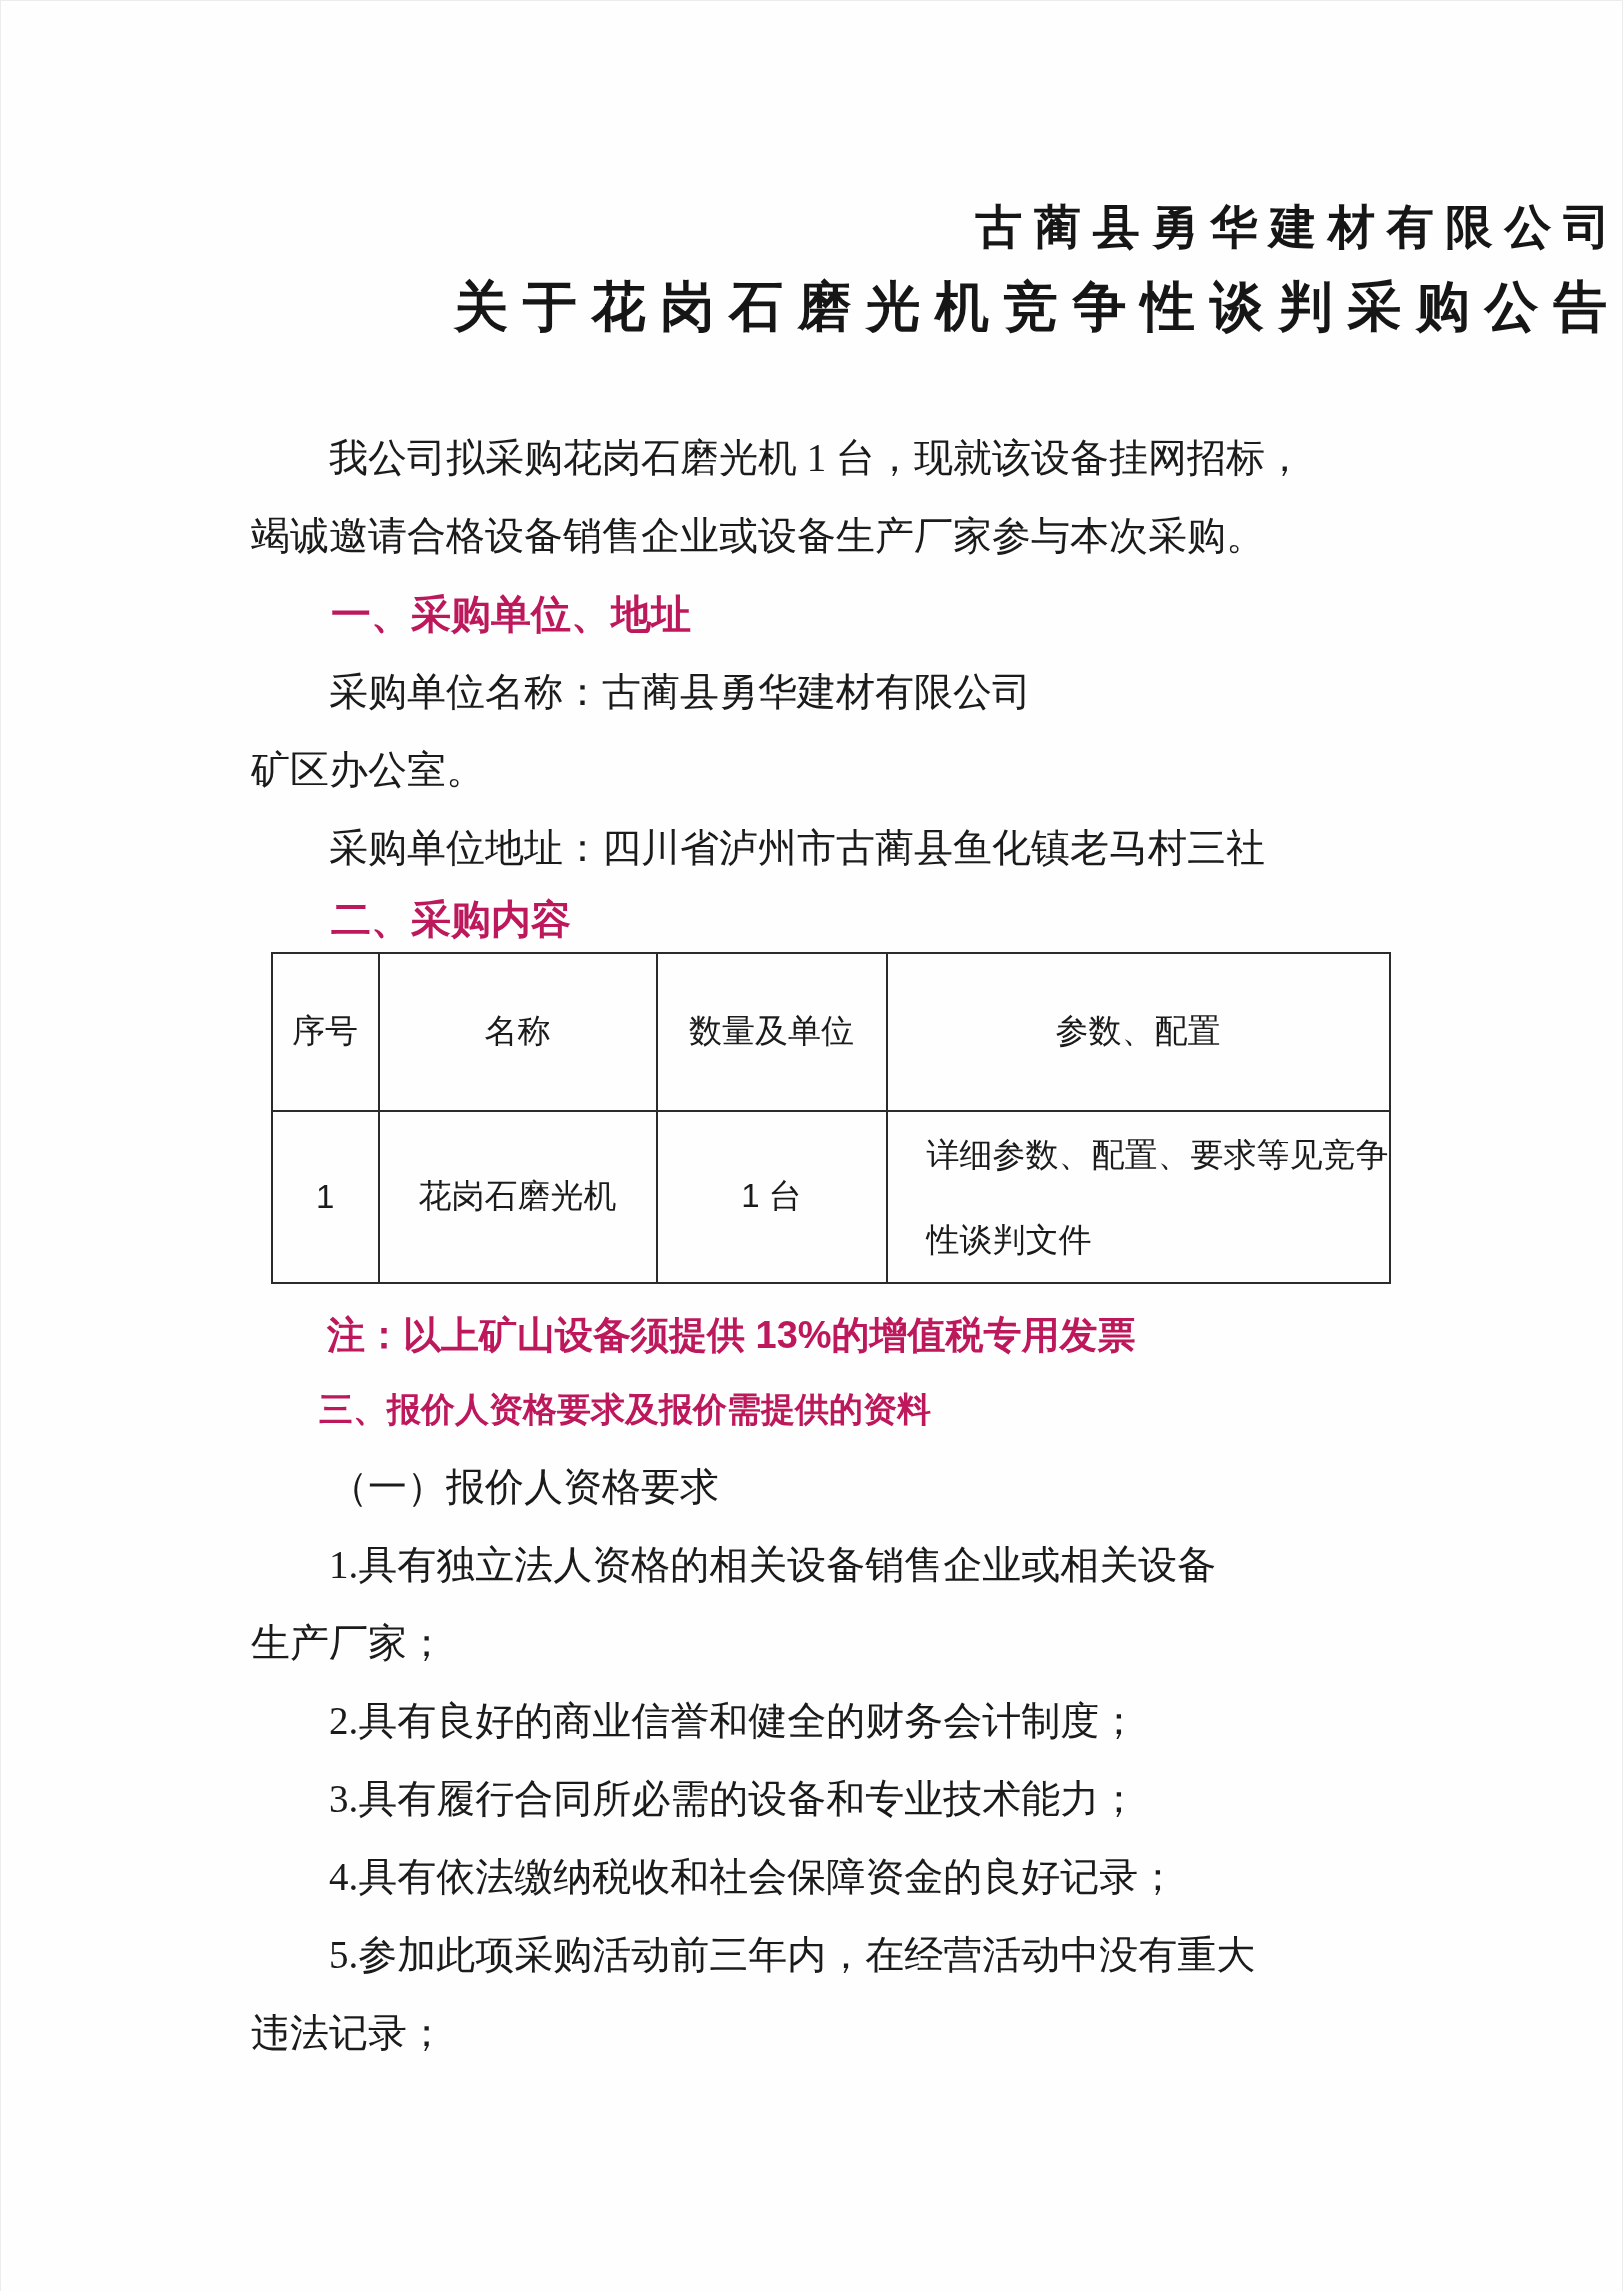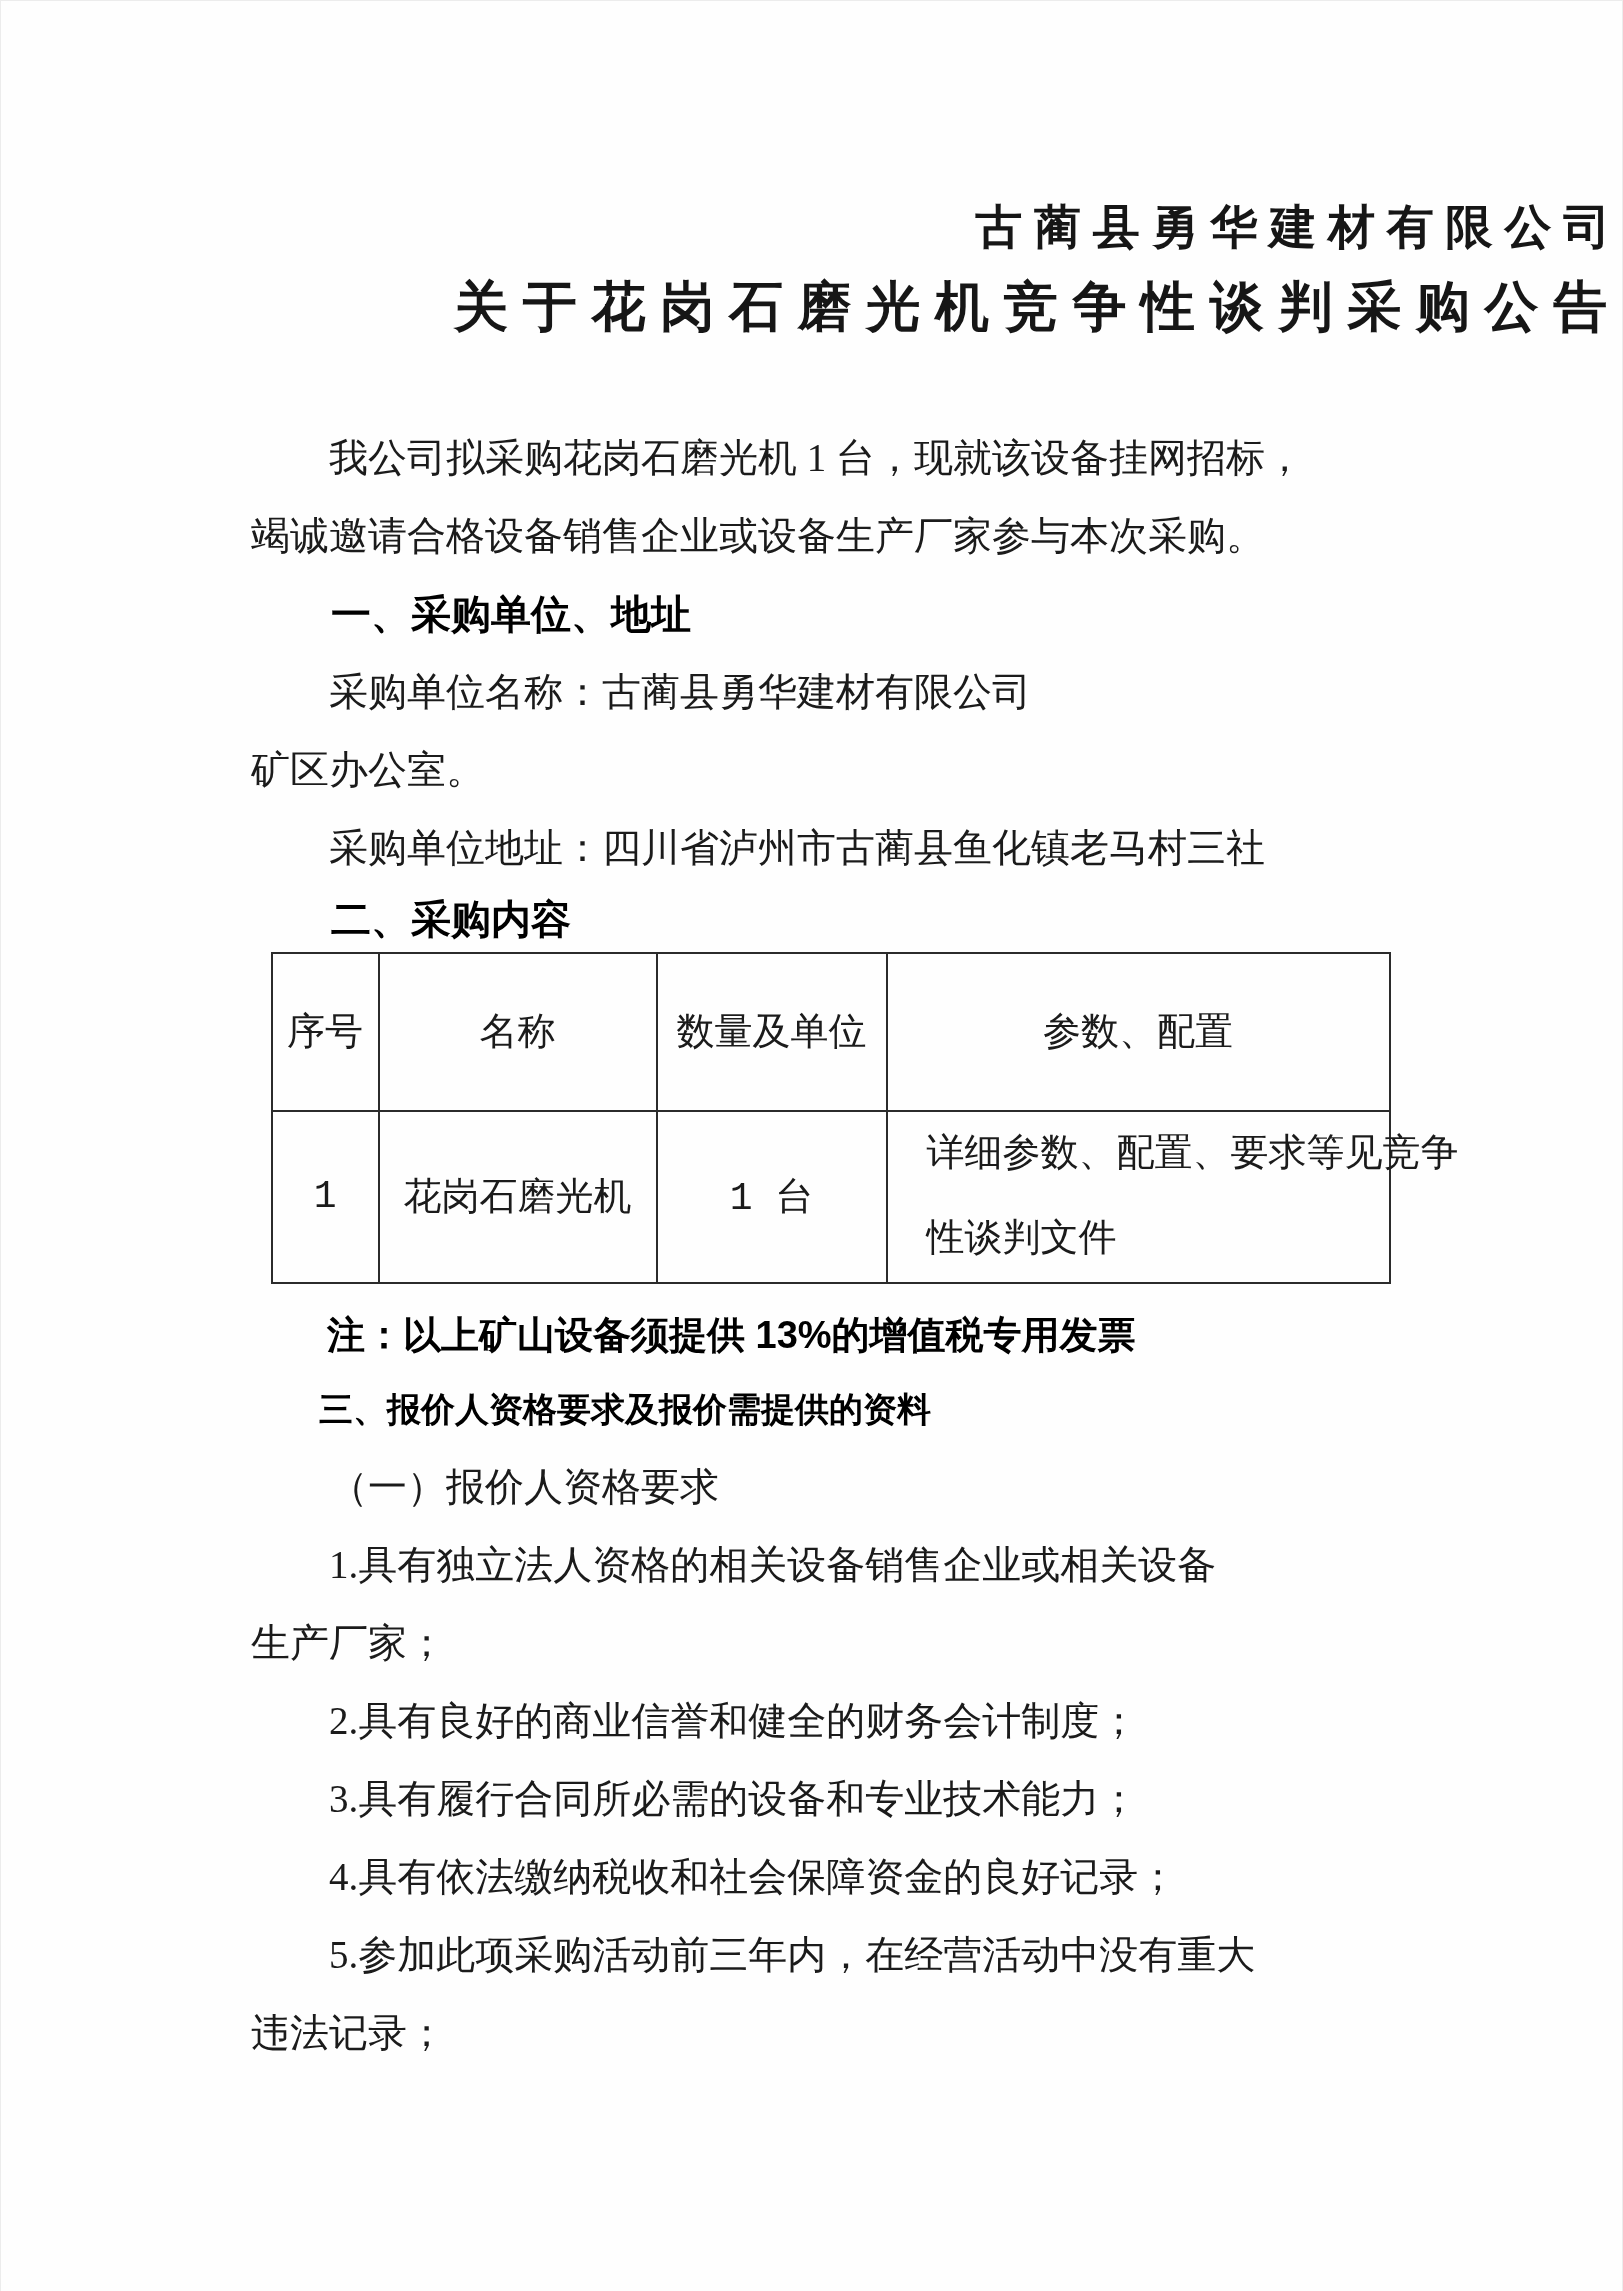--- a/index.html
+++ b/index.html
@@ -45,37 +45,37 @@
     font-size: 39px;
     font-family: "Liberation Serif", "DejaVu Serif", serif;
     white-space: nowrap;
     color: #1b1b1b;
   }
   .indent { text-indent: 2em; }
   .heading {
     font-family: "Liberation Sans", "DejaVu Sans", sans-serif;
     font-weight: bold;
     font-size: 40px;
-    color: #000000;
+    color: #be185d;
   }
   .h2-line { height: 65px; line-height: 65px; }
   .note-line {
     height: 69px;
     line-height: 69px;
     font-size: 38px;
   }
   .h3-line { font-size: 34px; }
   .first-para { margin-top: 78px; }
   .proc-table {
     margin-left: 19.6px;
     width: 1118px;
     border-collapse: collapse;
     table-layout: fixed;
-    font-family: Liberation Mono, monospace;
-    font-size: 38px;
+    font-family: Liberation Sans, sans-serif;
+    font-size: 33px;
     color: #1b1b1b;
   }
   .proc-table td {
     border: 2px solid #2b2b2b;
     text-align: center;
     vertical-align: middle;
     padding: 0;
     box-sizing: border-box;
   }
   .proc-table .hdr-row td { height: 158px; }

